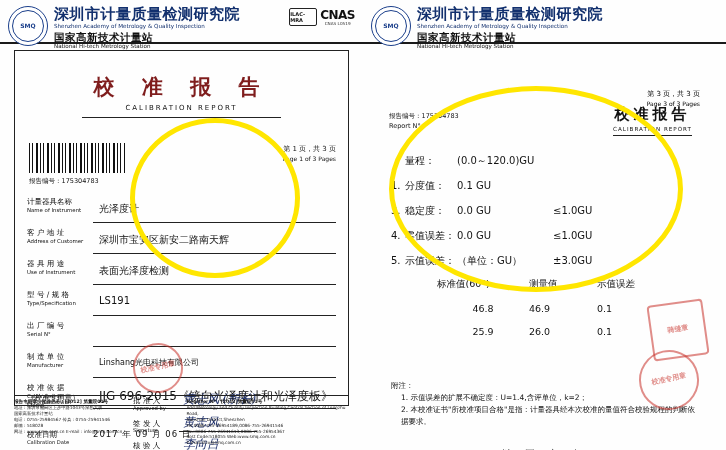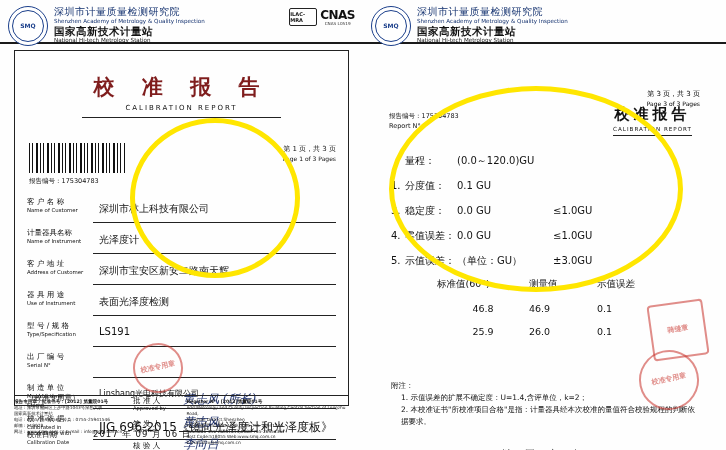--- a/index.html
+++ b/index.html
@@ -40,21 +40,21 @@
     text-align:center;
     line-height:1.05;
     background:#fff;
   }
   .seal .inner{
     width:30px;height:30px;border-radius:50%;
     border:1px solid #1b3f8b;
     display:flex;align-items:center;justify-content:center;
   }
   .hdr-txt{margin-left:6px;flex:1 1 auto;line-height:1.15;}
-  .hdr-cn1{font-size:10px;font-weight:normal;color:#12306e;letter-spacing:.5px;}
+  .hdr-cn1{font-size:15px;font-weight:bold;color:#12306e;letter-spacing:.5px;}
   .hdr-en1{font-size:5.6px;color:#12306e;}
   .hdr-cn2{font-size:10.5px;font-weight:bold;color:#111;margin-top:1px;letter-spacing:.5px;}
   .hdr-en2{font-size:5.6px;color:#111;}
   .cnas{
     flex:0 0 auto;display:flex;align-items:center;gap:3px;margin-top:2px;
   }
   .cnas-badge{
     width:26px;height:16px;border:1px solid #222;border-radius:2px;
     font-size:5px;display:flex;align-items:center;justify-content:center;
     font-weight:bold;color:#111;
@@ -224,27 +224,20 @@
       </div>
 
       <div class="pagenum">
         <div class="cn">第 1 页，共 3 页</div>
         <div class="en">Page 1 of 3 Pages</div>
       </div>
 
       <div class="fields">
         <div class="frow">
           <div class="flabel">
-            <div class="cn">客 户 名 称</div>
-            <div class="en">Name of Customer</div>
-          </div>
-          <div class="fval">深圳市林上科技有限公司</div>
-        </div>
-        <div class="frow">
-          <div class="flabel">
             <div class="cn">计量器具名称</div>
             <div class="en">Name of Instrument</div>
           </div>
           <div class="fval">光泽度计</div>
         </div>
         <div class="frow">
           <div class="flabel">
             <div class="cn">客 户 地 址</div>
             <div class="en">Address of Customer</div>
           </div>

